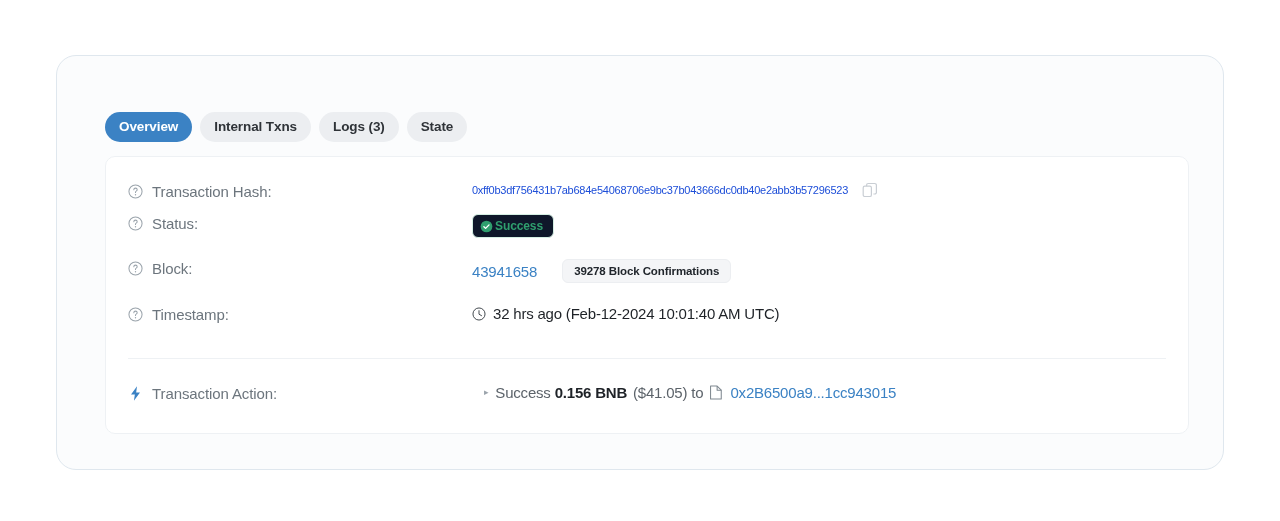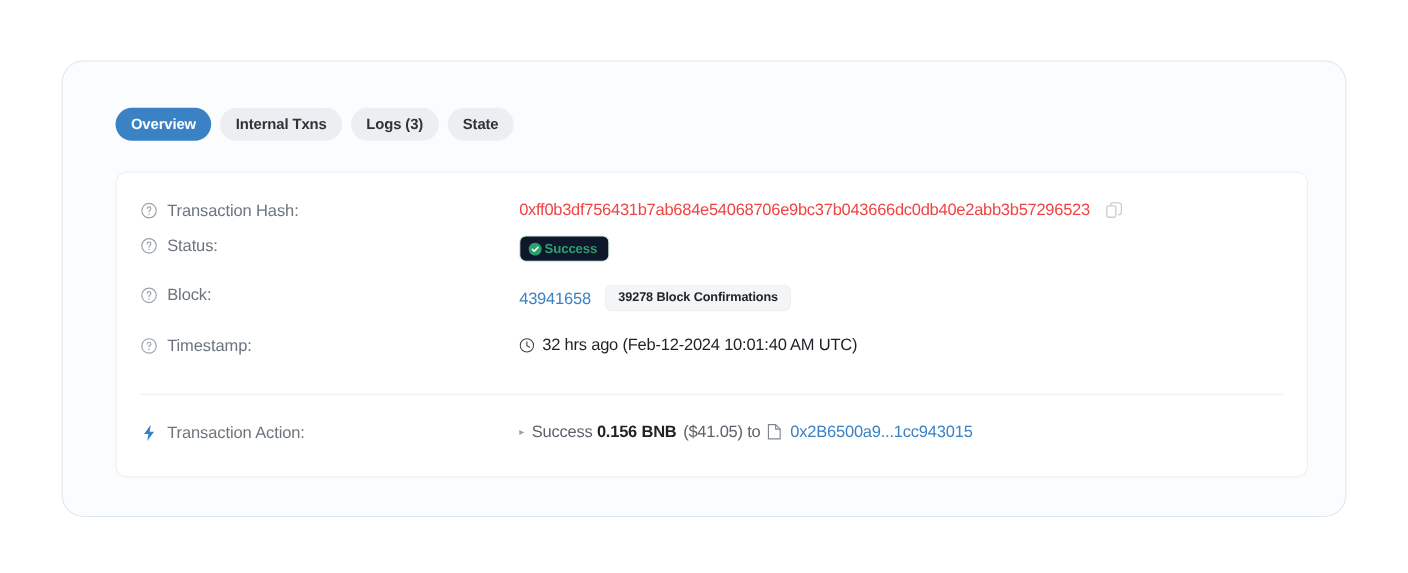--- a/index.html
+++ b/index.html
@@ -22,21 +22,21 @@
     background: #fbfcfd;
     border: 1px solid #dfe7ee;
     border-radius: 20px;
     overflow: hidden;
   }
 
   
   .tab-strip {
     position: absolute;
     left: 48px;
-    top: 42px;
+    top: 56px;
     display: flex;
     gap: 8px;
     align-items: center;
   }
   .tab {
     height: 30px;
     padding: 0 14px;
     border-radius: 15px;
     background: #eceef1;
     color: #2f3338;
@@ -99,22 +99,22 @@
     align-items: center;
     min-width: 0;
   }
 
   
   .q-icon { width: 15px; height: 15px; flex-shrink: 0; display: block; }
   .bolt-icon { width: 15px; height: 17px; flex-shrink: 0; display: block; }
 
   
   .hash-text {
-    color: #ef4444;
-    font-size: 15px;
+    color: #1d4ed8;
+    font-size: 11px;
     letter-spacing: -0.25px;
     white-space: nowrap;
   }
   .copy-btn {
     margin-left: 14px;
     width: 16px; height: 16px;
     flex-shrink: 0;
     cursor: pointer;
     display: block;
   }
@@ -140,21 +140,21 @@
   
   .link-blue {
     color: #3b82c4;
     font-size: 15px;
     text-decoration: none;
     letter-spacing: -0.2px;
     cursor: pointer;
     white-space: nowrap;
   }
   .pill-confirm {
-    margin-left: 13px;
+    margin-left: 25px;
     display: inline-flex;
     align-items: center;
     height: 24px;
     padding: 0 11px;
     border-radius: 6px;
     background: #f4f5f7;
     border: 1px solid #eceef1;
     color: #21262c;
     font-size: 11.5px;
     font-weight: bold;
@@ -178,20 +178,21 @@
   .divider {
     height: 1px;
     background: #eef1f4;
     margin: 21px 22px 0 22px;
   }
 
   
   .row.r-action {
     padding-top: 22px;
     align-items: center;
+    gap: 12px;
   }
   .action-line {
     display: inline-flex;
     align-items: center;
     font-size: 15px;
     color: #3c4349;
     letter-spacing: -0.2px;
     white-space: nowrap;
     gap: 0;
   }

